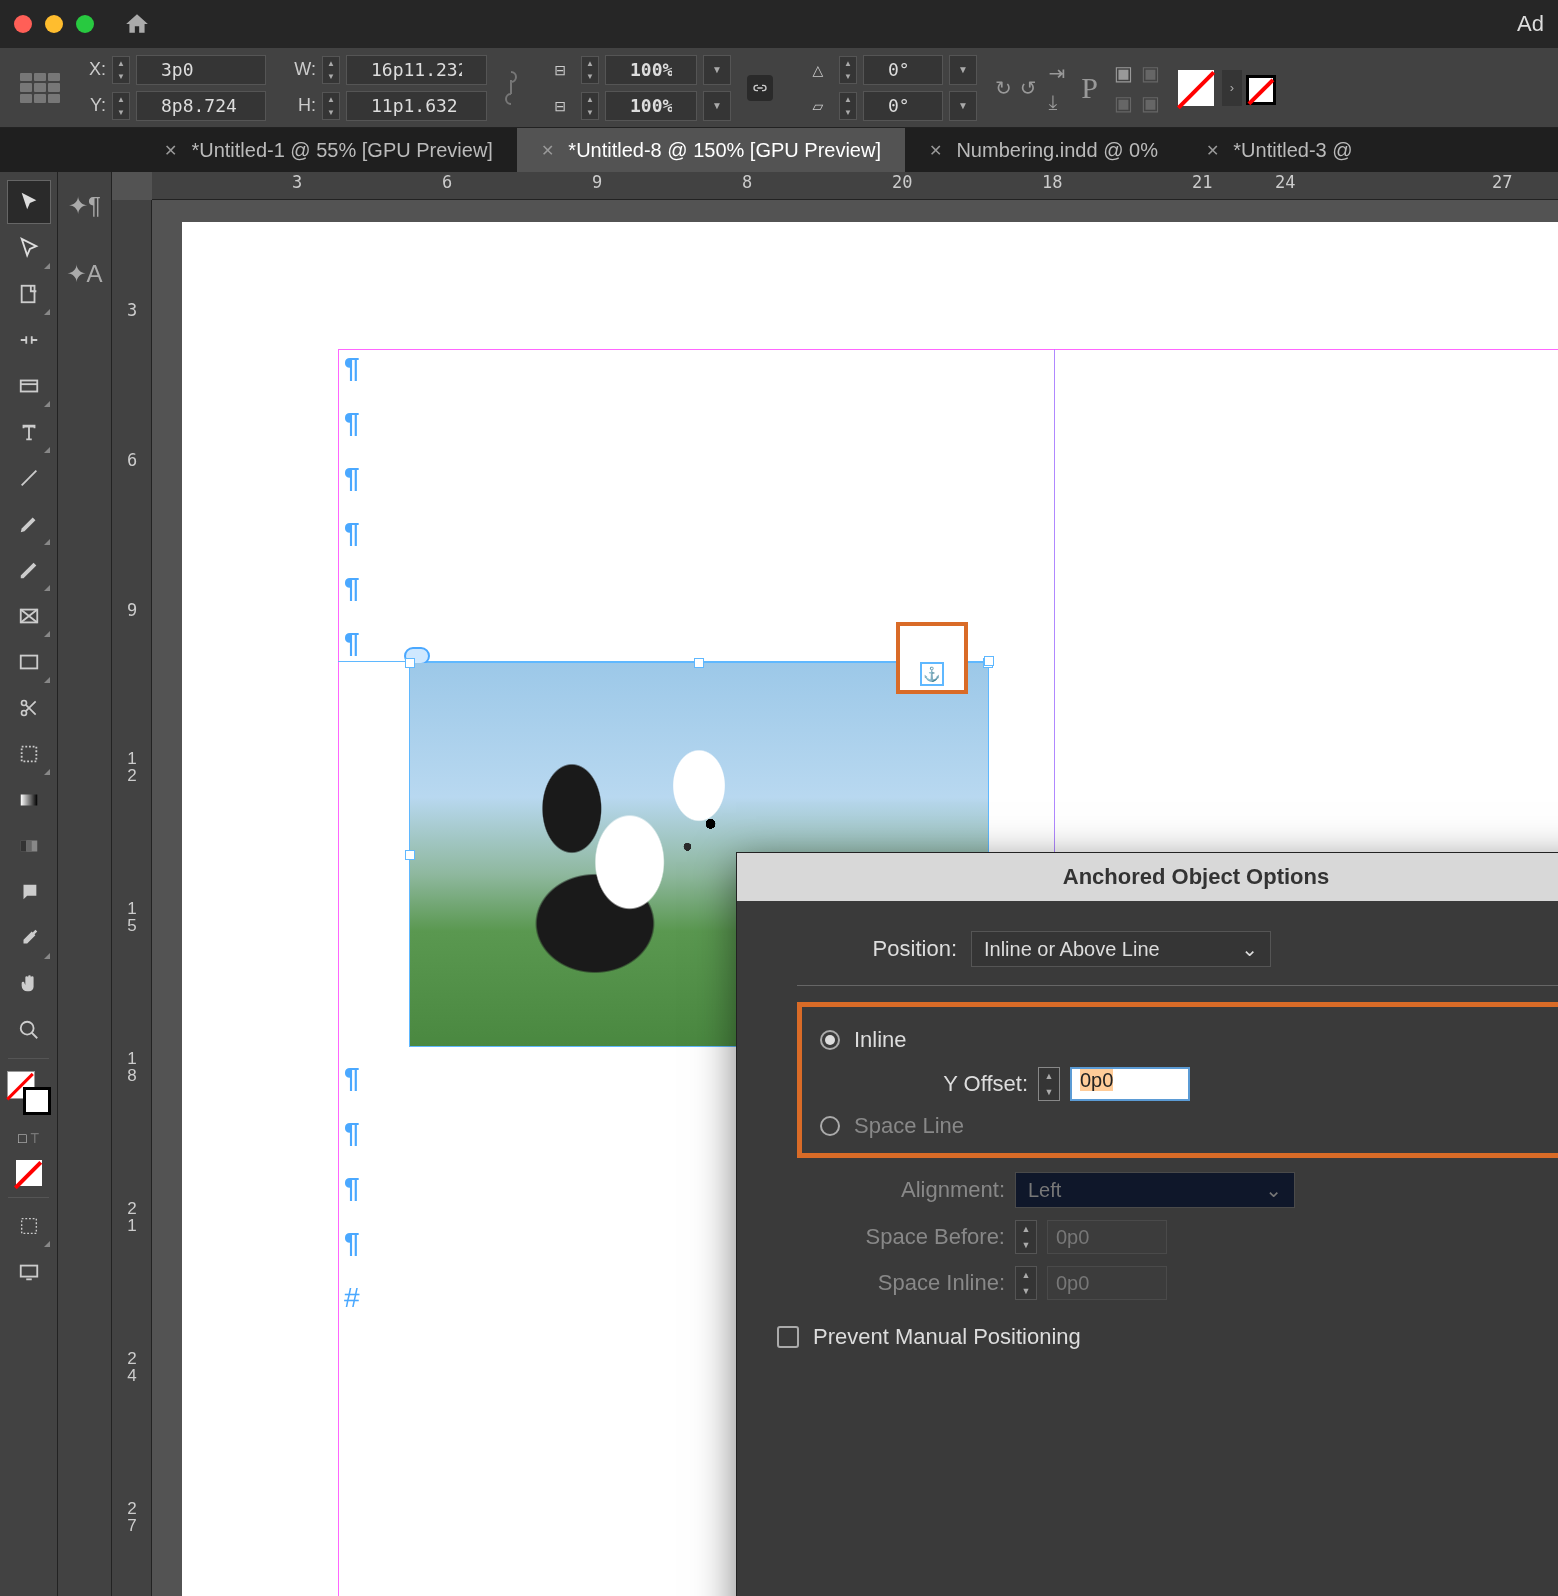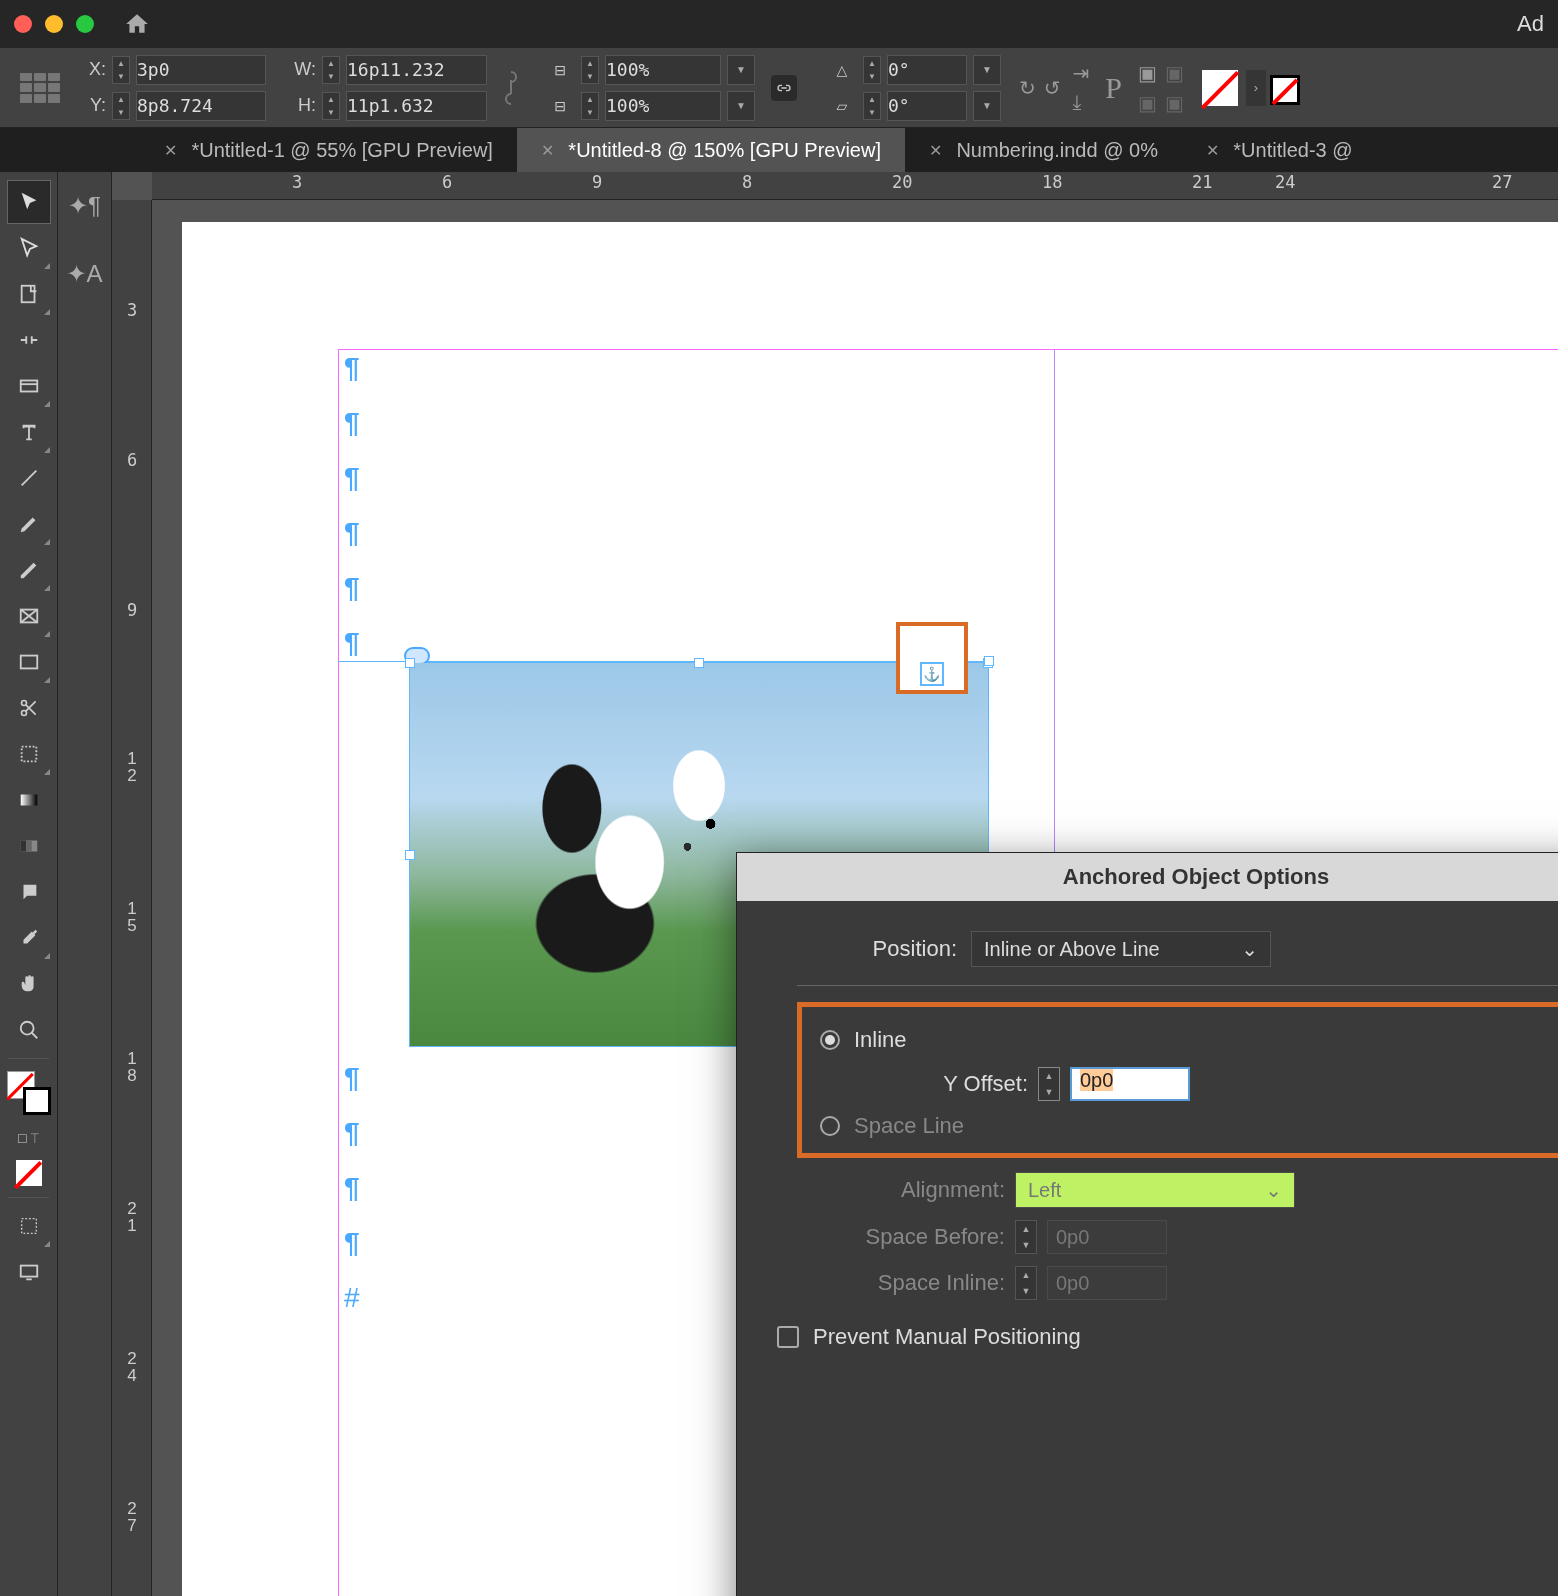--- a/index.html
+++ b/index.html
@@ -17,24 +17,24 @@
 
 
 .controlbar { height: 80px; background: #424242; display: flex; align-items: center; padding: 0 20px; gap: 8px; border-bottom: 1px solid #222; }
 .refpoint { width: 40px; height: 30px; display: grid; grid-template-columns: repeat(3,1fr); grid-template-rows: repeat(3,1fr); gap: 2px; margin-right: 10px; }
 .refpoint div { background: #777; border-radius: 1px; }
 .ctrl-group { display: flex; flex-direction: column; gap: 6px; }
 .ctrl-row { display: flex; align-items: center; gap: 6px; }
 .ctrl-label { font-size: 18px; color: #ccc; width: 28px; text-align: right; }
 .stepper { width: 18px; height: 28px; background: #353535; border: 1px solid #555; display: flex; flex-direction: column; }
 .stepper div { flex: 1; display: flex; align-items: center; justify-content: center; font-size: 8px; color: #aaa; }
-.num-input { background: #353535; border: 1px solid #555; color: #ddd; font-size: 18px; padding: 4px 0; height: 30px; width: 130px; font-family: monospace; }
+.num-input { background: #353535; border: 1px solid #555; color: #ddd; font-size: 18px; padding: 4px 24px; height: 30px; width: 130px; font-family: monospace; }
 .num-input.wide { width: 141px; }
 .scale-icon { width: 30px; height: 30px; background: #424242; display: flex; align-items: center; justify-content: center; font-size: 14px; color: #ccc; }
-.scale-input { width: 116px; }
+.scale-input { width: 92px; font-weight: bold; }
 .dropdown-arrow { width: 28px; height: 30px; background: #353535; border: 1px solid #555; display: flex; align-items: center; justify-content: center; color: #aaa; font-size: 10px; }
 .link-icon { color: #777; margin: 0 6px; font-size: 18px; }
 .chain-lock { width: 26px; height: 26px; background: #2a2a2a; border-radius: 4px; display: flex; align-items: center; justify-content: center; margin: 0 8px; }
 .tool-icon-group { display: flex; gap: 8px; margin-left: 10px; }
 .tool-icon { color: #999; font-size: 20px; }
 .swatch { width: 36px; height: 36px; background: #fff; position: relative; }
 .swatch::after { content: ""; position: absolute; width: 140%; height: 4px; background: red; top: 50%; left: -20%; transform: rotate(-45deg); }
 .chev-right { width: 20px; height: 36px; background: #353535; display: flex; align-items: center; justify-content: center; color: #aaa; }
 
 
@@ -94,21 +94,21 @@
 .anchor-callout { position: absolute; top: 400px; left: 714px; width: 72px; height: 72px; border: 4px solid #d96b27; background: #fff; display: flex; align-items: flex-end; justify-content: center; padding-bottom: 4px; }
 .anchor-icon { width: 24px; height: 24px; border: 2px solid #5fb8ff; display: flex; align-items: center; justify-content: center; color: #5fb8ff; font-size: 14px; }
 
 
 .dialog { position: absolute; top: 680px; left: 624px; width: 920px; background: #3a3a3a; border: 1px solid #222; box-shadow: 0 10px 40px rgba(0,0,0,.5); }
 .dialog-title { height: 48px; background: #d8d8d8; color: #333; display: flex; align-items: center; justify-content: center; font-size: 22px; font-weight: 600; }
 .dialog-body { padding: 30px 40px; }
 .field-row { display: flex; align-items: center; gap: 14px; margin-bottom: 18px; }
 .field-label { width: 180px; text-align: right; font-size: 22px; color: #ddd; }
 .select-box { flex: 0 0 300px; height: 36px; background: #353535; border: 1px solid #555; display: flex; align-items: center; padding: 0 12px; font-size: 20px; color: #ddd; justify-content: space-between; }
-.select-box.disabled { color: #777; background: #bef264; border-color: #4a4a4a; }
+.select-box.disabled { color: #777; background: #0f172a; border-color: #4a4a4a; }
 .group-rule { border-top: 1px solid #666; margin-left: 20px; padding-top: 16px; }
 .radio-row { display: flex; align-items: center; gap: 14px; font-size: 22px; color: #ddd; margin: 8px 0 14px 0; }
 .radio-row.disabled { color: #888; }
 .radio { width: 20px; height: 20px; border-radius: 50%; border: 2px solid #aaa; display: flex; align-items: center; justify-content: center; }
 .radio.checked::after { content: ""; width: 10px; height: 10px; background: #ddd; border-radius: 50%; }
 .highlight-box { border: 5px solid #d96b27; padding: 12px 18px 14px 18px; margin-left: 0; }
 .sub-row { display: flex; align-items: center; gap: 10px; margin-left: 48px; margin-bottom: 12px; }
 .sub-label { width: 160px; text-align: right; font-size: 22px; color: #ddd; }
 .sub-label.disabled { color: #888; }
 .mini-stepper { width: 22px; height: 34px; border: 1px solid #888; display: flex; flex-direction: column; background: #353535; }

